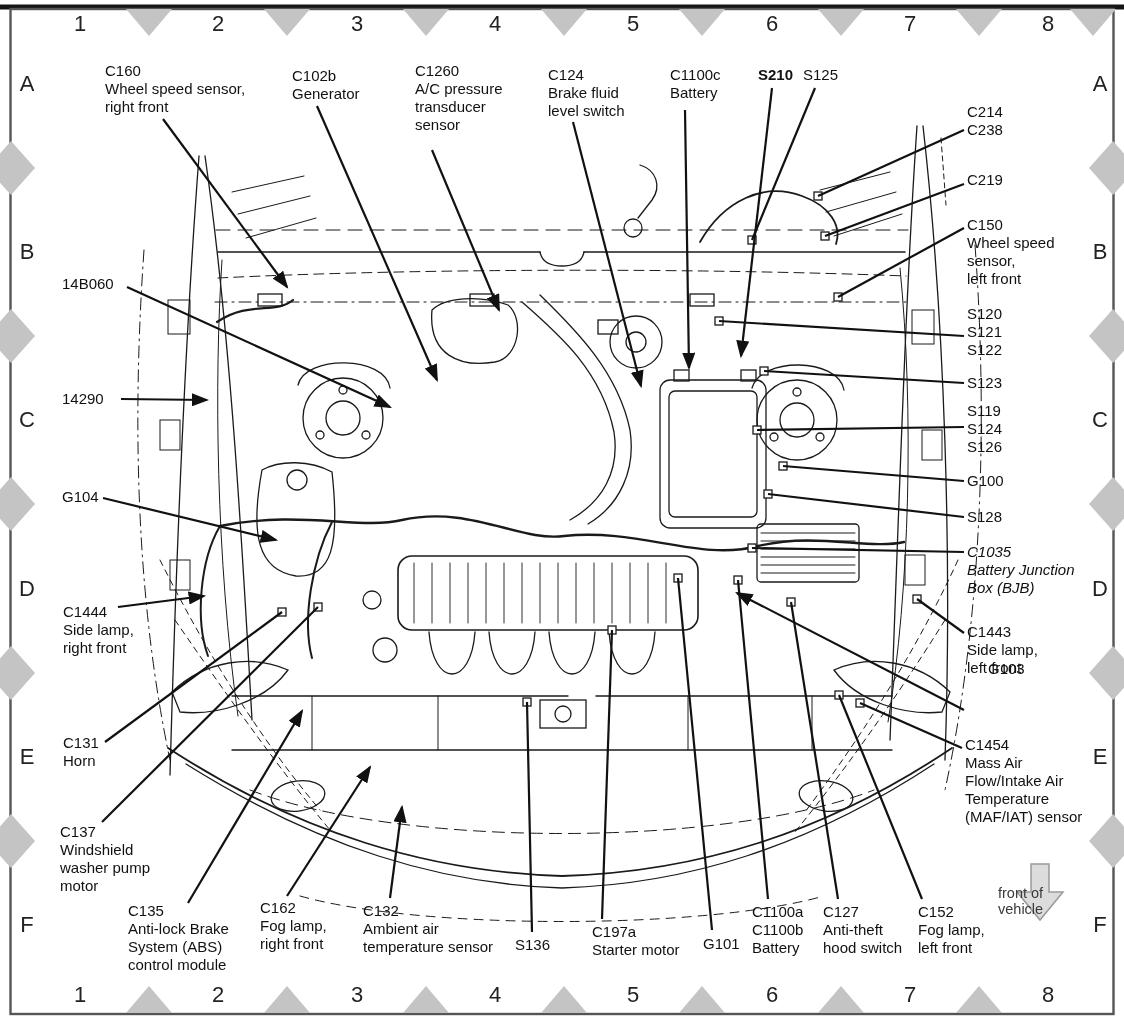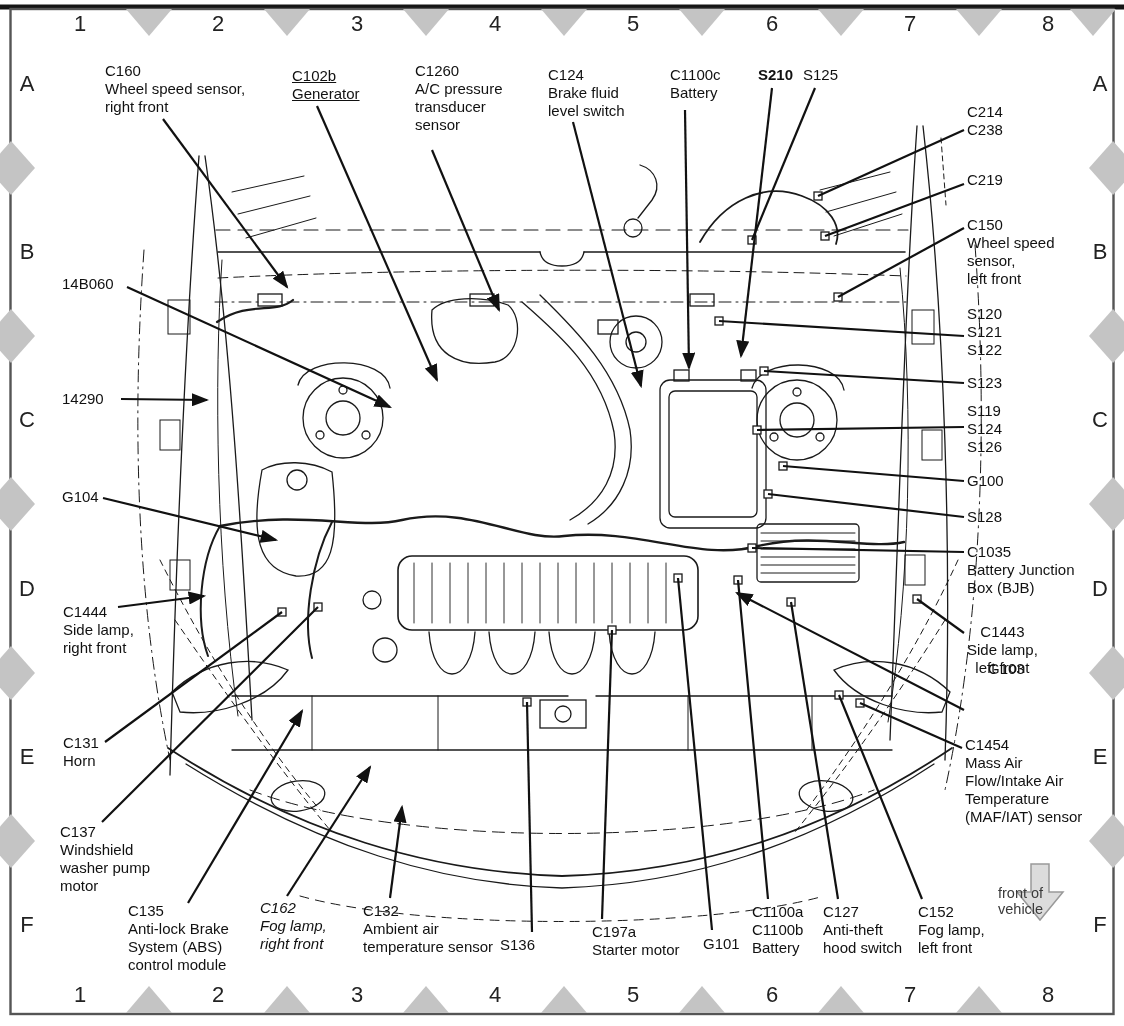--- a/index.html
+++ b/index.html
@@ -272,21 +272,21 @@
       <div class="grid-num" style="left: 27px; top: 925px;">F</div>
       <div class="grid-num" style="left: 1100px; top: 925px;">F</div>
     </div>
 
   <div id="callouts">
       <div class="callout" style="left: 105px; top: 62px;">
         <div>C160</div>
         <div>Wheel speed sensor,</div>
         <div>right front</div>
       </div>
-      <div class="callout" style="left: 292px; top: 67px; text-decoration: underline;">
+      <div class="callout" style="left: 292px; top: 67px;">
         <div>C102b</div>
         <div>Generator</div>
       </div>
       <div class="callout" style="left: 415px; top: 62px;">
         <div>C1260</div>
         <div>A/C pressure</div>
         <div>transducer</div>
         <div>sensor</div>
       </div>
       <div class="callout" style="left: 548px; top: 66px;">
@@ -329,26 +329,26 @@
         <div>S119</div>
         <div>S124</div>
         <div>S126</div>
       </div>
       <div class="callout" style="left: 967px; top: 472px; text-align: center;">
         <div>G100</div>
       </div>
       <div class="callout" style="left: 967px; top: 508px;">
         <div>S128</div>
       </div>
-      <div class="callout" style="left: 967px; top: 543px;">
+      <div class="callout" style="left: 967px; top: 543px; font-style: italic;">
         <div>C1035</div>
         <div>Battery Junction</div>
         <div>Box (BJB)</div>
       </div>
-      <div class="callout" style="left: 967px; top: 623px; text-align: center;">
+      <div class="callout" style="left: 967px; top: 623px;">
         <div>C1443</div>
         <div>Side lamp,</div>
         <div>left front</div>
       </div>
       <div class="callout" style="left: 967px; top: 660px; margin-left: 21px;">
         <div>G103</div>
       </div>
       <div class="callout" style="left: 965px; top: 736px;">
         <div>C1454</div>
         <div>Mass Air</div>
@@ -379,31 +379,31 @@
         <div>Windshield</div>
         <div>washer pump</div>
         <div>motor</div>
       </div>
       <div class="callout" style="left: 128px; top: 902px;">
         <div>C135</div>
         <div>Anti-lock Brake</div>
         <div>System (ABS)</div>
         <div>control module</div>
       </div>
-      <div class="callout" style="left: 260px; top: 899px; font-style: italic;">
+      <div class="callout" style="left: 260px; top: 899px;">
         <div>C162</div>
         <div>Fog lamp,</div>
         <div>right front</div>
       </div>
       <div class="callout" style="left: 363px; top: 902px;">
         <div>C132</div>
         <div>Ambient air</div>
         <div>temperature sensor</div>
       </div>
-      <div class="callout" style="left: 500px; top: 936px; text-align: right;">
+      <div class="callout" style="left: 515px; top: 936px; text-align: right;">
         <div>S136</div>
       </div>
       <div class="callout" style="left: 592px; top: 923px;">
         <div>C197a</div>
         <div>Starter motor</div>
       </div>
       <div class="callout" style="left: 703px; top: 935px;">
         <div>G101</div>
       </div>
       <div class="callout" style="left: 752px; top: 903px;">

